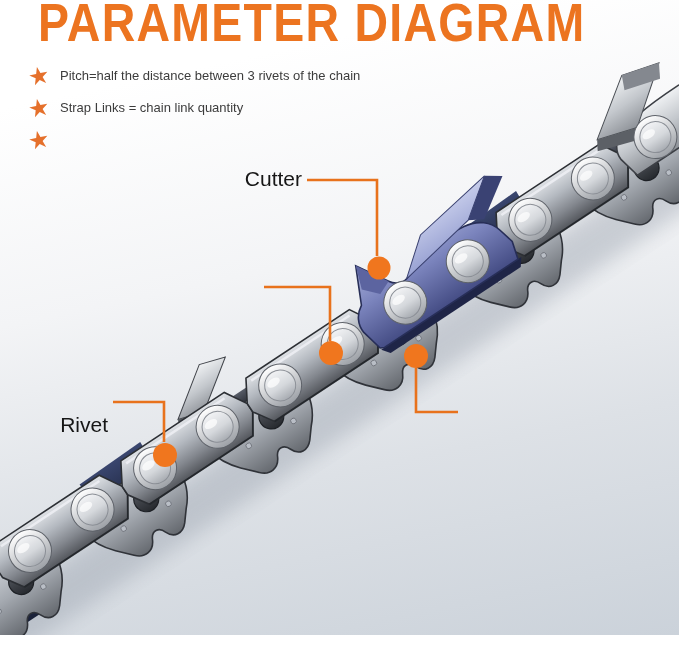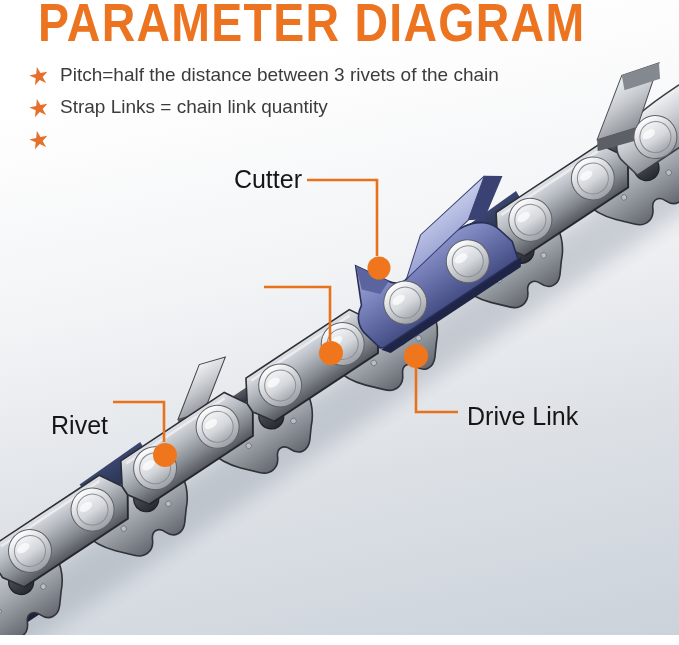--- a/index.html
+++ b/index.html
@@ -11,23 +11,23 @@
   .title{
     position:absolute; left:38px; top:-6px; white-space:nowrap;
     font-size:54px; font-weight:700; letter-spacing:1.5px; color:#EC7420;
     transform:scaleX(0.86); transform-origin:0 50%; line-height:1.05;
   }
   .bullet{position:absolute; left:28px; display:flex; align-items:center; height:30px; white-space:nowrap;}
   .bullet .star{
     width:32px; font-size:24px; color:#E5702B; line-height:30px;
     transform:rotate(-12deg); transform-origin:50% 50%;
   }
-  .bullet .btext{font-size:19px; color:#3C3C3C;}
+  .bullet .btext{font-size:13px; color:#3C3C3C;}
   .label{
-    position:absolute; font-size:25px; color:#161616; white-space:nowrap; line-height:28px;
+    position:absolute; font-size:21px; color:#161616; white-space:nowrap; line-height:28px;
   }
   .label.right{text-align:right;}
   svg{position:absolute; left:0; top:0;}
 </style>
 </head>
 <body>
 
 <div id="stage">
 
   <div class="title">PARAMETER DIAGRAM</div>
@@ -184,15 +184,14 @@
     <g fill="#F0761E">
       <circle cx="379" cy="268" r="11.5"></circle>
       <circle cx="331" cy="353" r="12"></circle>
       <circle cx="165" cy="455" r="12"></circle>
       <circle cx="416" cy="356" r="12"></circle>
     </g>
   </svg>
 
   <div class="label right" style="right:377px; top:165px;">Cutter</div>
   <div class="label right" style="right:571px; top:411px;">Rivet</div>
-  <div class="label" style="left:467px; top:402px;">Drive Link</div>
 
 </div>
 
 </body></html>

